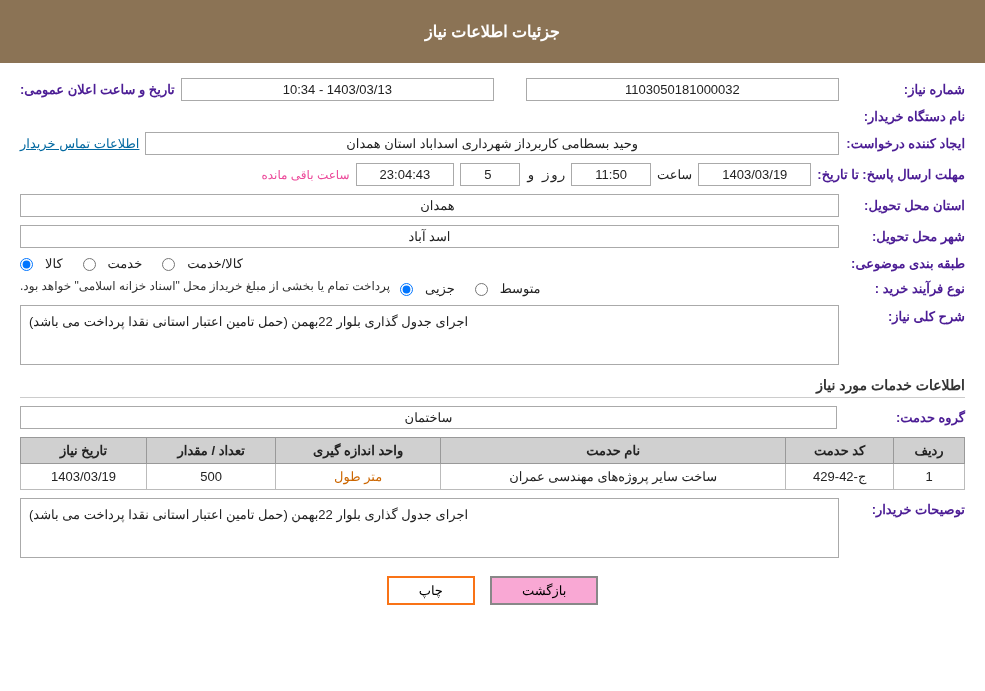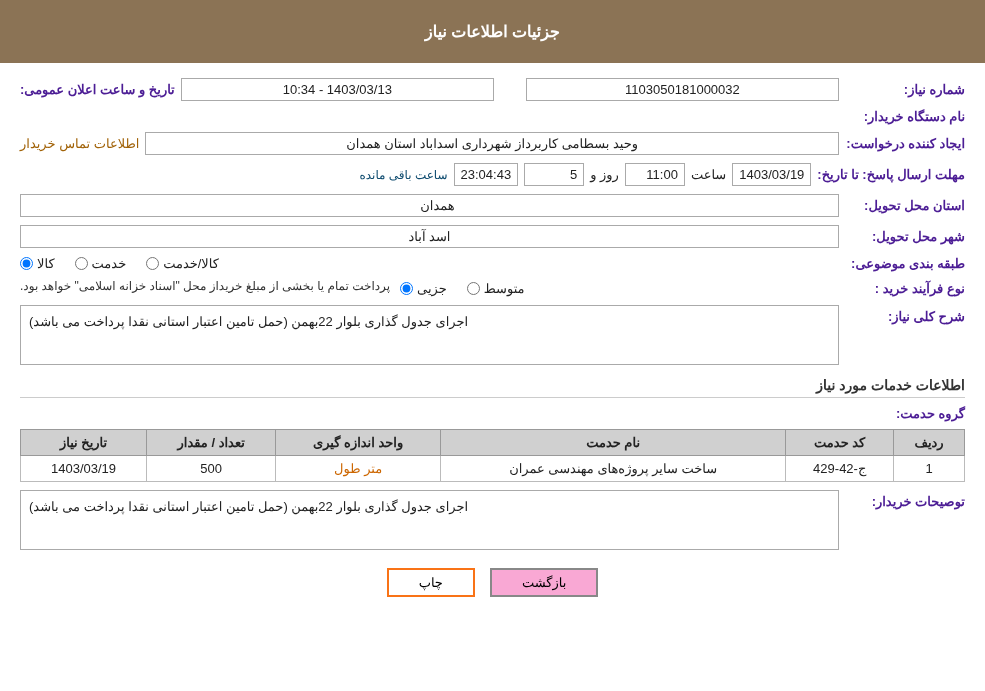--- a/index.html
+++ b/index.html
@@ -42,42 +42,43 @@
     }
     .value-box {
       border: 1px solid #aaa;
       padding: 3px 8px;
       background: #fff;
       min-height: 22px;
       flex: 1;
       text-align: center;
     }
     .link-blue {
-      color: #a16207;
+      color: #0369a1;
+      text-decoration: underline;
       cursor: pointer;
     }
     .section-title {
       font-size: 14px;
       font-weight: bold;
       color: #333;
       margin: 12px 0 8px 0;
       border-bottom: 1px solid #ccc;
       padding-bottom: 4px;
     }
     .radio-group {
       display: flex;
       gap: 20px;
       align-items: center;
       flex: 1;
       justify-content: flex-end;
     }
     .radio-item {
       display: flex;
-      align-items: center;
-      gap: 4px;
+      align-items: flex-end;
+      gap: 12px;
     }
     .radio-item input[type=radio] {
       margin: 0;
     }
     table.service-table {
       width: 100%;
       border-collapse: collapse;
       margin-top: 8px;
       margin-bottom: 8px;
     }
@@ -121,28 +122,28 @@
     .btn-back {
       background: #f9a8d4;
       border: 2px solid #888;
       padding: 5px 30px;
       font-size: 13px;
       cursor: pointer;
       font-family: Tahoma, Arial, sans-serif;
     }
     .small-box {
       border: 1px solid #aaa;
-      padding: 3px 6px;
+      padding: 3px 23px;
       background: #fff;
       min-height: 22px;
       min-width: 60px;
-      text-align: right;
+      text-align: left;
     }
     .countdown-label {
-      color: #0c4a6e;
+      color: #ec4899;
       font-size: 12px;
     }
     .notice-text {
       font-size: 12px;
       color: #333;
       margin-bottom: 4px;
     }
     .group-row {
       display: flex;
       align-items: center;
@@ -176,22 +177,22 @@
     <div class="form-row">
       <span class="label">ایجاد کننده درخواست:</span>
       <div class="value-box" style="flex:1;">وحید  بسطامی کاربرداز شهرداری اسداباد استان همدان</div>
       <span class="link-blue">اطلاعات تماس خریدار</span>
     </div>
 
     <div class="form-row">
       <span class="label">مهلت ارسال پاسخ: تا تاریخ:</span>
       <div class="small-box">1403/03/19</div>
       <span style="white-space:nowrap;">ساعت</span>
-      <div class="small-box">11:00</div>
-      <span style="white-space:nowrap;">روز و</span>
+      <div class="small-box">11:50</div>
+      <span style="white-space:nowrap;font-family:Liberation Mono, monospace;">روز و</span>
       <div class="small-box">5</div>
       <div class="small-box">23:04:43</div>
       <span class="countdown-label">ساعت باقی مانده</span>
     </div>
 
     <div class="form-row">
       <span class="label">استان محل تحویل:</span>
       <div class="value-box" style="flex:1;padding-left:24px;">همدان</div>
     </div>
 
@@ -237,20 +238,21 @@
 
     <div class="form-row" style="align-items:flex-start;">
       <span class="label" style="padding-top:4px;">شرح کلی نیاز:</span>
       <div class="description-box">اجرای جدول گذاری بلوار 22بهمن (حمل تامین اعتبار استانی نقدا پرداخت می باشد)</div>
     </div>
 
     <div class="section-title">اطلاعات خدمات مورد نیاز</div>
 
     <div class="group-row">
       <span class="label">گروه حدمت:</span>
+      <div class="value-box" style="flex:1;">ساختمان</div>
     </div>
 
     <table class="service-table">
       <thead>
         <tr>
           <th>ردیف</th>
           <th>کد حدمت</th>
           <th>نام حدمت</th>
           <th>واحد اندازه گیری</th>
           <th>تعداد / مقدار</th>

